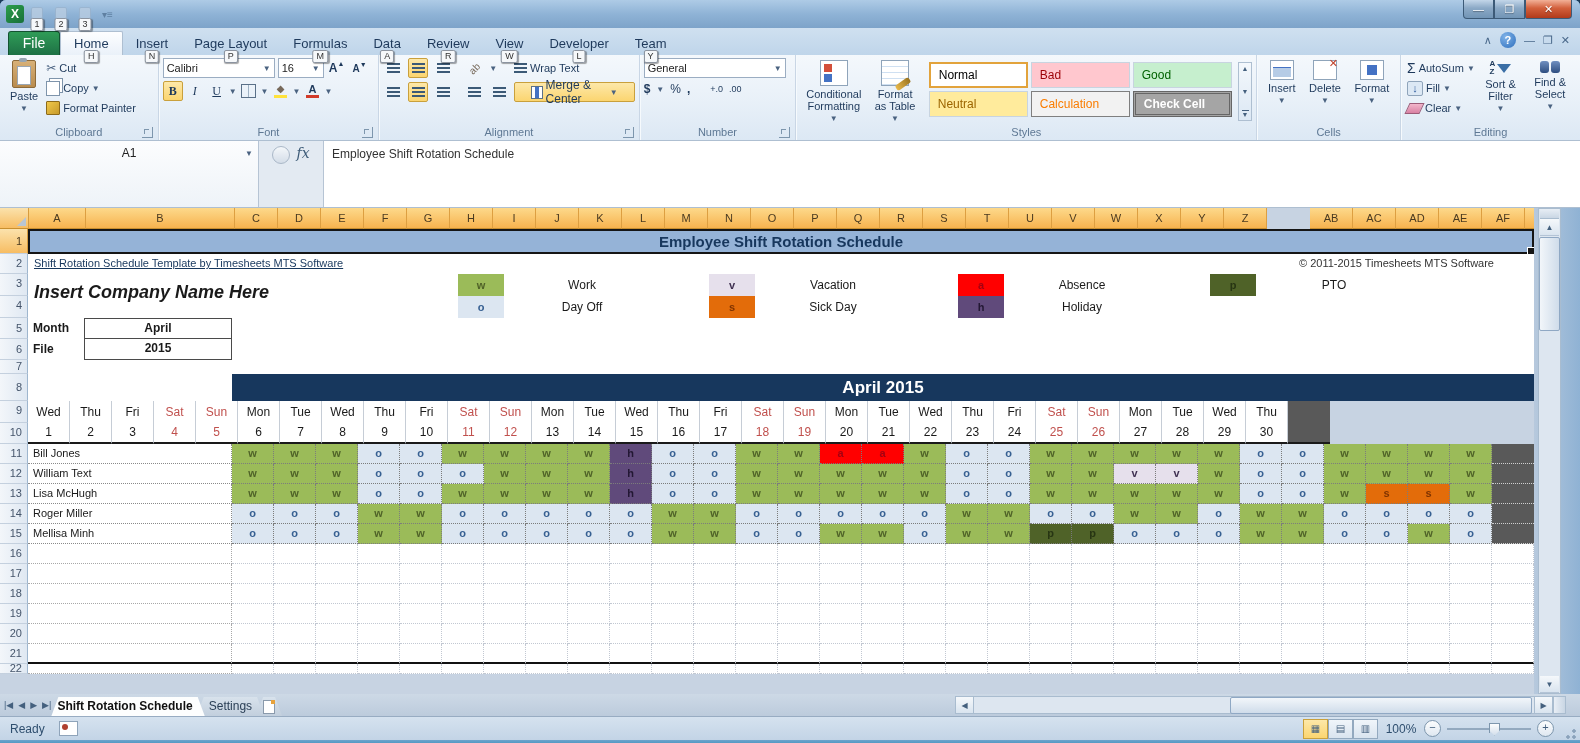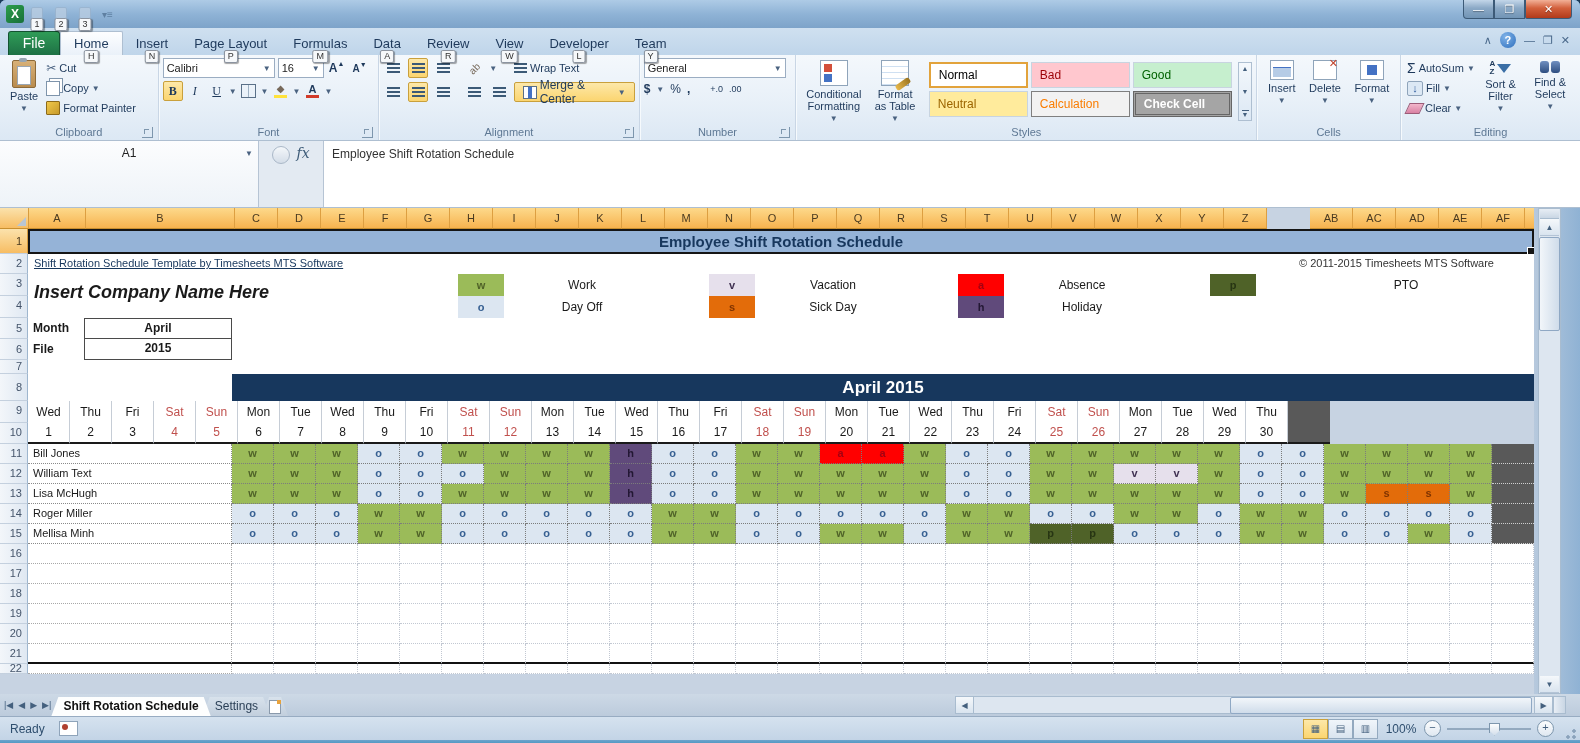--- a/index.html
+++ b/index.html
@@ -139,21 +139,21 @@
   .vsbtn{width:19px;height:16px;background:linear-gradient(180deg,#f5f8fb,#d9e4ef);border-bottom:1px solid #b4c4d6;
          display:flex;align-items:center;justify-content:center;}
   .vsplit{width:19px;height:9px;background:linear-gradient(180deg,#e8eef5,#c9d6e4);border-bottom:1px solid #a9bccf;}
   .vthumb{width:19px;height:92px;background:linear-gradient(90deg,#f2f6fa,#cfdcea);border:1px solid #8fa8c4;border-radius:2px;margin-top:1px;}
   .gridfiller{position:absolute;top:0;bottom:0;left:1534px;right:0;background:linear-gradient(90deg,#b7c9dd,#8fb2d4);}
   
   .sheetbar{height:22px;background:linear-gradient(180deg,#cdd9e6,#bccbdc);display:flex;align-items:flex-end;border-bottom:1px solid #98acc2;}
   .tnav{display:flex;align-items:center;height:100%;padding:0 4px;gap:5px;color:#44607e;font-size:9px;}
   .stab{height:19px;line-height:19px;padding:0 12px;font-size:12px;color:#2a3f56;background:linear-gradient(180deg,#d8e2ec,#c2cfdd);
         clip-path:polygon(7px 0,calc(100% - 7px) 0,100% 100%,0 100%);margin:0 -4px;}
-  .stab.active{background:#fdfefe;font-weight:bold;color:#111;z-index:2;}
+  .stab.active{background:#fdfefe;font-weight:bold;color:#111;z-index:2;padding-left:6px;}
   .instab{height:19px;width:26px;background:linear-gradient(180deg,#d8e2ec,#c2cfdd);clip-path:polygon(7px 0,calc(100% - 7px) 0,100% 100%,0 100%);
           margin:0 -4px;display:flex;align-items:center;justify-content:center;}
   .insicon{width:10px;height:12px;background:#fff;border:1px solid #8a9aac;position:relative;}
   .insicon::after{content:"";position:absolute;right:-1px;top:-1px;width:4px;height:4px;background:#e8a33d;}
   .hscroll{margin-left:auto;display:flex;align-items:center;height:100%;}
   .hsbtn{width:17px;height:16px;background:linear-gradient(180deg,#f5f8fb,#d9e4ef);border:1px solid #a9bccf;
          display:flex;align-items:center;justify-content:center;font-size:8px;color:#44607e;}
   .htrack{width:560px;height:16px;background:#dde6f0;border-top:1px solid #a9bccf;border-bottom:1px solid #a9bccf;position:relative;}
   .hthumb{position:absolute;right:2px;top:0px;width:300px;height:15px;background:linear-gradient(180deg,#f2f6fa,#cfdcea);border:1px solid #8fa8c4;border-radius:2px;}
   .hsplit{width:11px;height:16px;background:linear-gradient(90deg,#e8eef5,#c9d6e4);border:1px solid #a9bccf;margin-right:14px;}
@@ -336,21 +336,21 @@
             </div>
           <div class="fbtn">
               <span class="lines"></span>
             </div>
           <div class="fbtn" style="margin-left:6px">
               <span class="lines"></span>
             </div>
           <div class="fbtn">
               <span class="lines"></span>
             </div>
-          <div class="smallrow fbtn on" style="margin-left:0;padding:0 8px">
+          <div class="smallrow fbtn on" style="margin-left:0;padding:0 16px">
             <span style="width:13px;height:11px;border:1px solid #5a7088;background:linear-gradient(90deg,#fff 30%,#4472c4 30%,#4472c4 70%,#fff 70%)"></span>
             <span>Merge &amp; Center</span>
               <span class="dd">▼</span>
           </div>
         </div>
       </div>
       <div class="glabel"><span>Alignment</span><span class="dlg"></span></div>
     </div>
 
     <div class="rgroup" style="width:148px">
@@ -536,21 +536,21 @@
             <div class="lglabel" style="left: 474px; top: 22px;">Day Off</div>
             <div class="lgswatch" style="left: 681px; top: 0px; background: rgb(230, 224, 236); color: rgb(64, 49, 82);">v</div>
             <div class="lglabel" style="left: 725px; top: 0px;">Vacation</div>
             <div class="lgswatch" style="left: 681px; top: 22px; background: rgb(227, 108, 10); color: rgb(127, 51, 0);">s</div>
             <div class="lglabel" style="left: 725px; top: 22px;">Sick Day</div>
             <div class="lgswatch" style="left: 930px; top: 0px; background: rgb(255, 0, 0); color: rgb(165, 0, 16);">a</div>
             <div class="lglabel" style="left: 974px; top: 0px;">Absence</div>
             <div class="lgswatch" style="left: 930px; top: 22px; background: rgb(96, 74, 123); color: rgb(34, 23, 51);">h</div>
             <div class="lglabel" style="left: 974px; top: 22px;">Holiday</div>
             <div class="lgswatch" style="left: 1182px; top: 0px; background: rgb(79, 98, 40); color: rgb(39, 53, 19);">p</div>
-            <div class="lglabel" style="left: 1298px; top: 0px;">PTO</div>
+            <div class="lglabel" style="left: 1226px; top: 0px;">PTO</div>
           </div>
         </div>
         <div class="grow" style="height: 21px;">
           <div class="gut" style="height: 21px; line-height: 20px;">5</div>
           <div class="mlabel" style="line-height: 20px;">Month</div>
           <div class="mbox" style="line-height: 19px; border-bottom: 1px solid rgb(74, 74, 74);">April</div>
           <div style="flex: 1 1 0%; background: rgb(255, 255, 255);"></div>
         </div>
         <div class="grow" style="height: 21px;">
           <div class="gut" style="height: 21px; line-height: 20px;">6</div>

